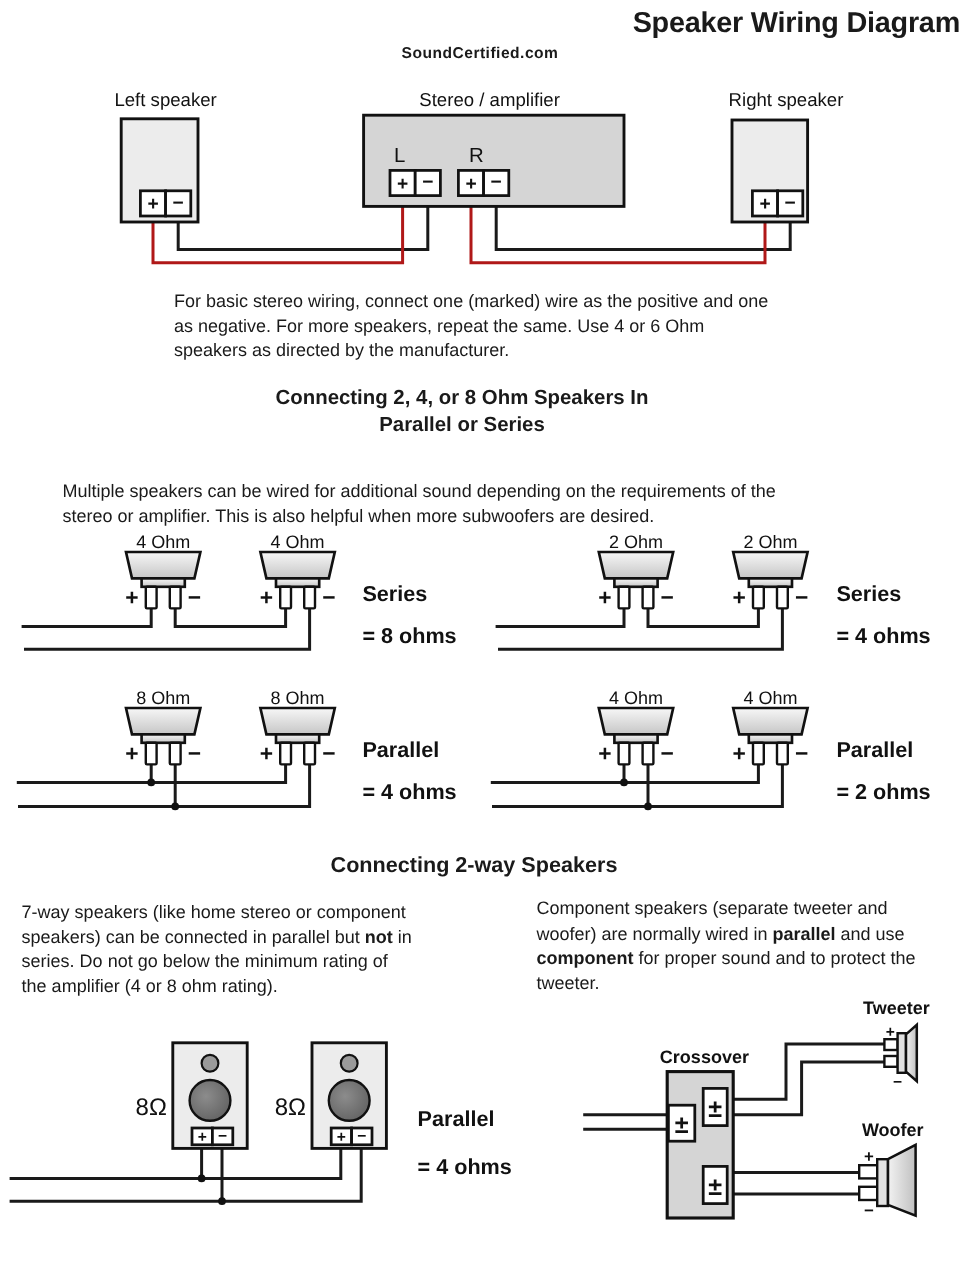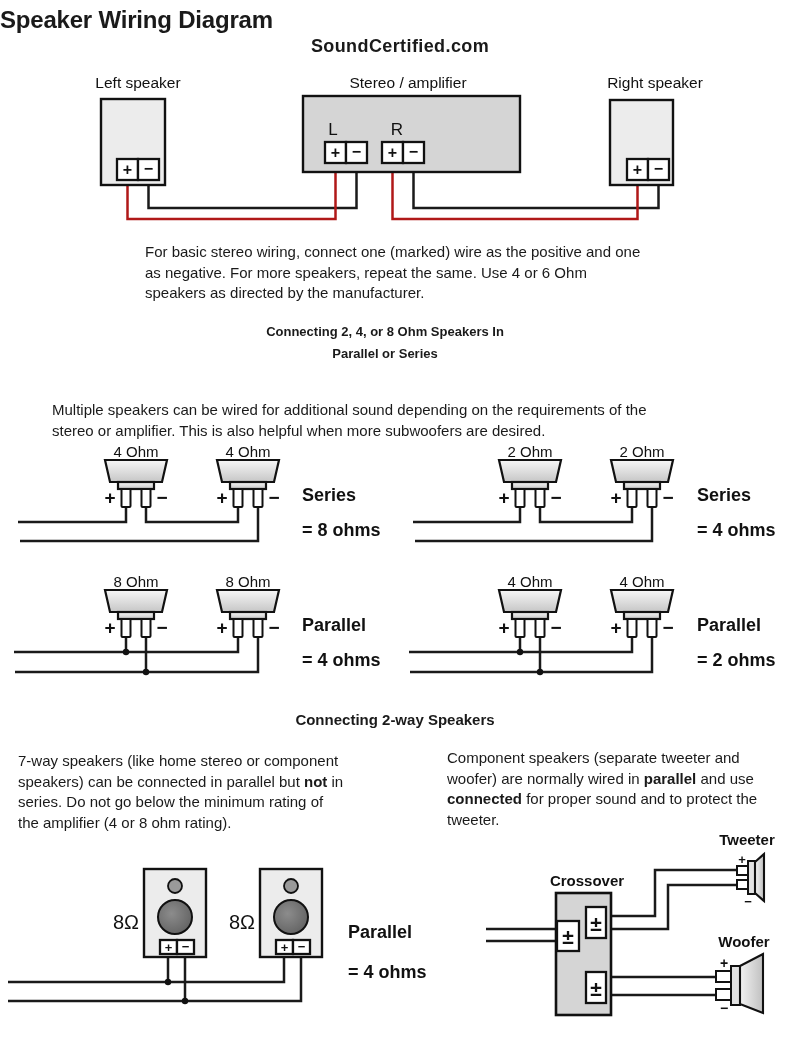--- a/index.html
+++ b/index.html
@@ -1,27 +1,27 @@
 <!DOCTYPE html>
 <html><head>
 <meta charset="utf-8">
 <style>
   html,body{margin:0;padding:0;}
   body{
     width:800px;height:1056px;position:relative;background:#ffffff;
     font-family:"Liberation Sans",sans-serif;color:#1a1a1a;overflow:hidden;
   }
   .abs{position:absolute;}
-  .title{top:6px;left:0;width:800px;text-align:left;font-size:24px;font-weight:bold;letter-spacing:-0.2px;}
-  .subtitle{top:36px;left:0;width:800px;text-align:center;font-size:18px;font-weight:bold;letter-spacing:0.4px;}
+  .title{top:6px;left:0;width:800px;text-align:right;font-size:24px;font-weight:bold;letter-spacing:-0.2px;}
+  .subtitle{top:36px;left:0;width:800px;text-align:center;font-size:13px;font-weight:bold;letter-spacing:0.4px;}
   .para{font-size:15px;line-height:20.6px;white-space:pre-line;}
   .p1{left:145px;top:242px;width:545px;}
-  .h2a{left:0;top:321px;width:770px;text-align:center;font-size:13px;font-weight:bold;line-height:21.5px;white-space:pre-line;}
+  .h2a{left:0;top:321px;width:770px;text-align:center;font-size:17px;font-weight:bold;line-height:21.5px;white-space:pre-line;}
   .p2{left:52px;top:383px;width:700px;margin-top:17px;}
-  .h2b{left:0;top:711px;width:790px;text-align:center;font-size:15px;font-weight:bold;}
+  .h2b{left:0;top:711px;width:790px;text-align:center;font-size:18px;font-weight:bold;}
   .p3{left:18px;top:751px;width:366px;}
   .p4{left:420px;top:748px;width:370px;margin-left:27px;}
   .diagram-svg{position:absolute;top:0;left:0;}
   svg text{font-family:"Liberation Sans",sans-serif;fill:#111;}
   svg .lbl{font-size:15.5px;}
   svg .ohm{font-size:15px;text-anchor:middle;}
   svg .big{font-size:18px;font-weight:bold;}
   svg .sign{font-size:19px;font-weight:bold;text-anchor:middle;}
   svg .tsign{font-size:16px;font-weight:bold;text-anchor:middle;}
   svg .chan{font-size:17px;text-anchor:middle;}
@@ -56,21 +56,21 @@
 
 <div class="abs h2b">Connecting 2-way Speakers</div>
 
 <div class="abs para p3"><span>7-way speakers (like home stereo or component
 speakers) can be connected in parallel but </span><b>not</b><span> in
 series. Do not go below the minimum rating of
 the amplifier (4 or 8 ohm rating).</span></div>
 
 <div class="abs para p4"><span>Component speakers (separate tweeter and
 woofer) are normally wired in </span><b>parallel</b><span> and use
-</span><b>connected</b><span> for proper sound and to protect the
+</span><b>component</b><span> for proper sound and to protect the
 tweeter.</span></div>
 
 <svg class="diagram-svg" width="800" height="1056" viewBox="0 0 800 1056">
   <defs>
     <linearGradient id="gMetal" x1="0" y1="0" x2="0" y2="1">
       <stop offset="0" stop-color="#f7f7f7"></stop>
         <stop offset="1" stop-color="#c6c6c6"></stop>
     </linearGradient>
     <linearGradient id="gCone" x1="0" y1="0" x2="1" y2="0">
       <stop offset="0" stop-color="#f2f2f2"></stop>

